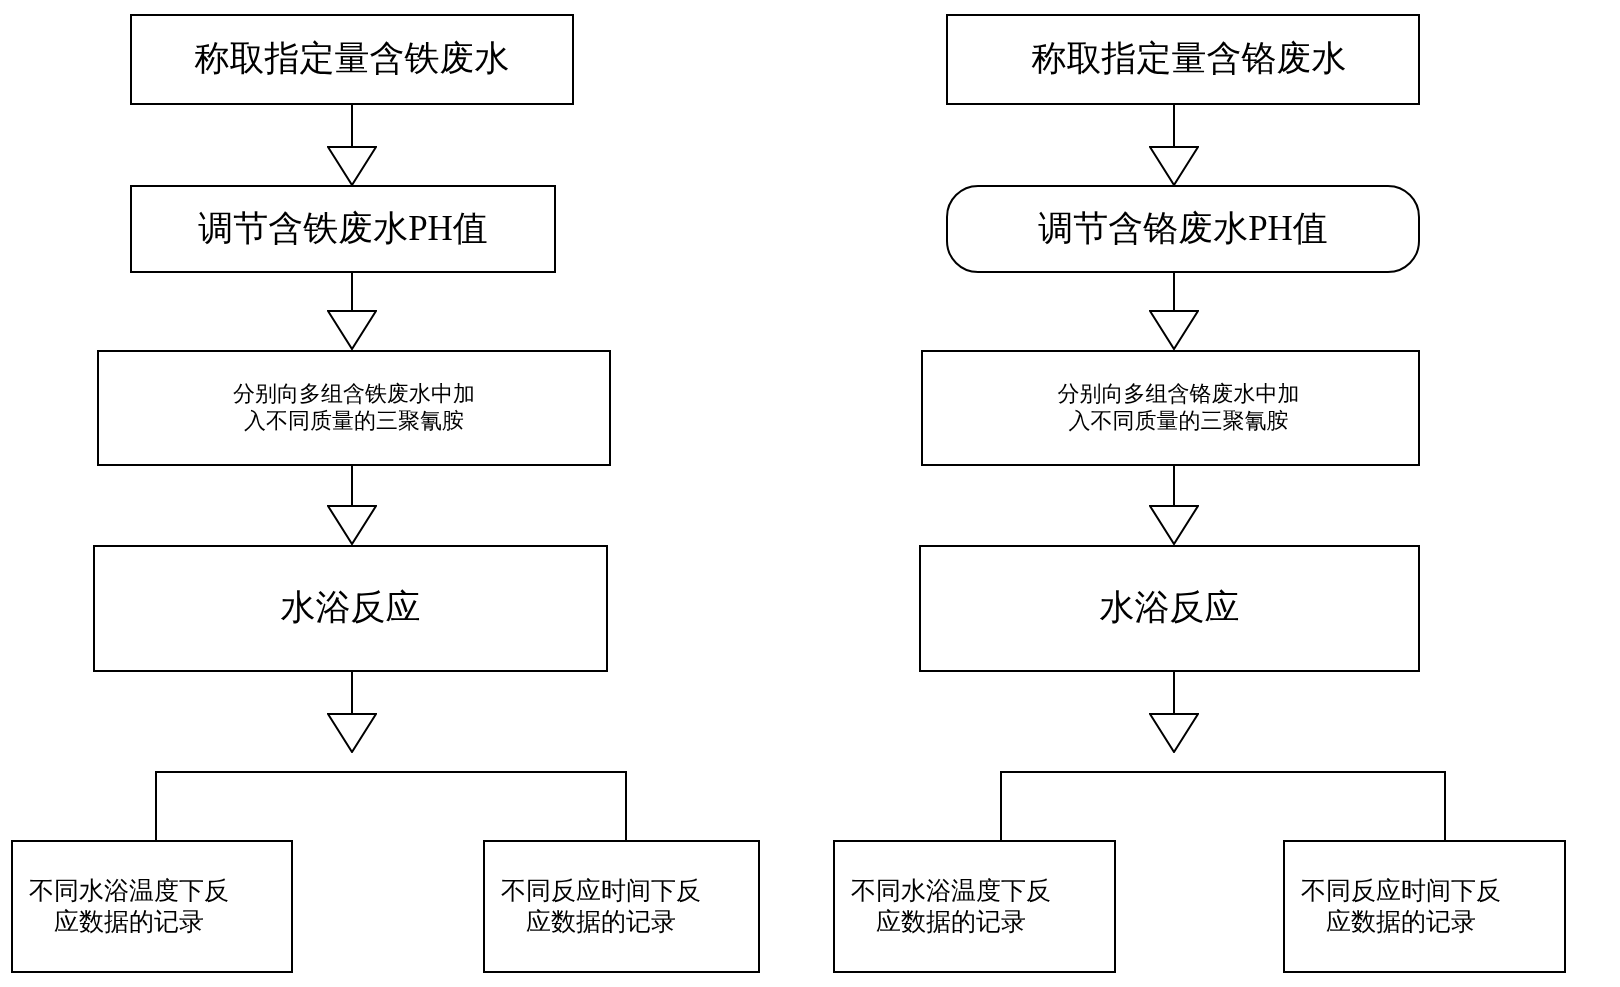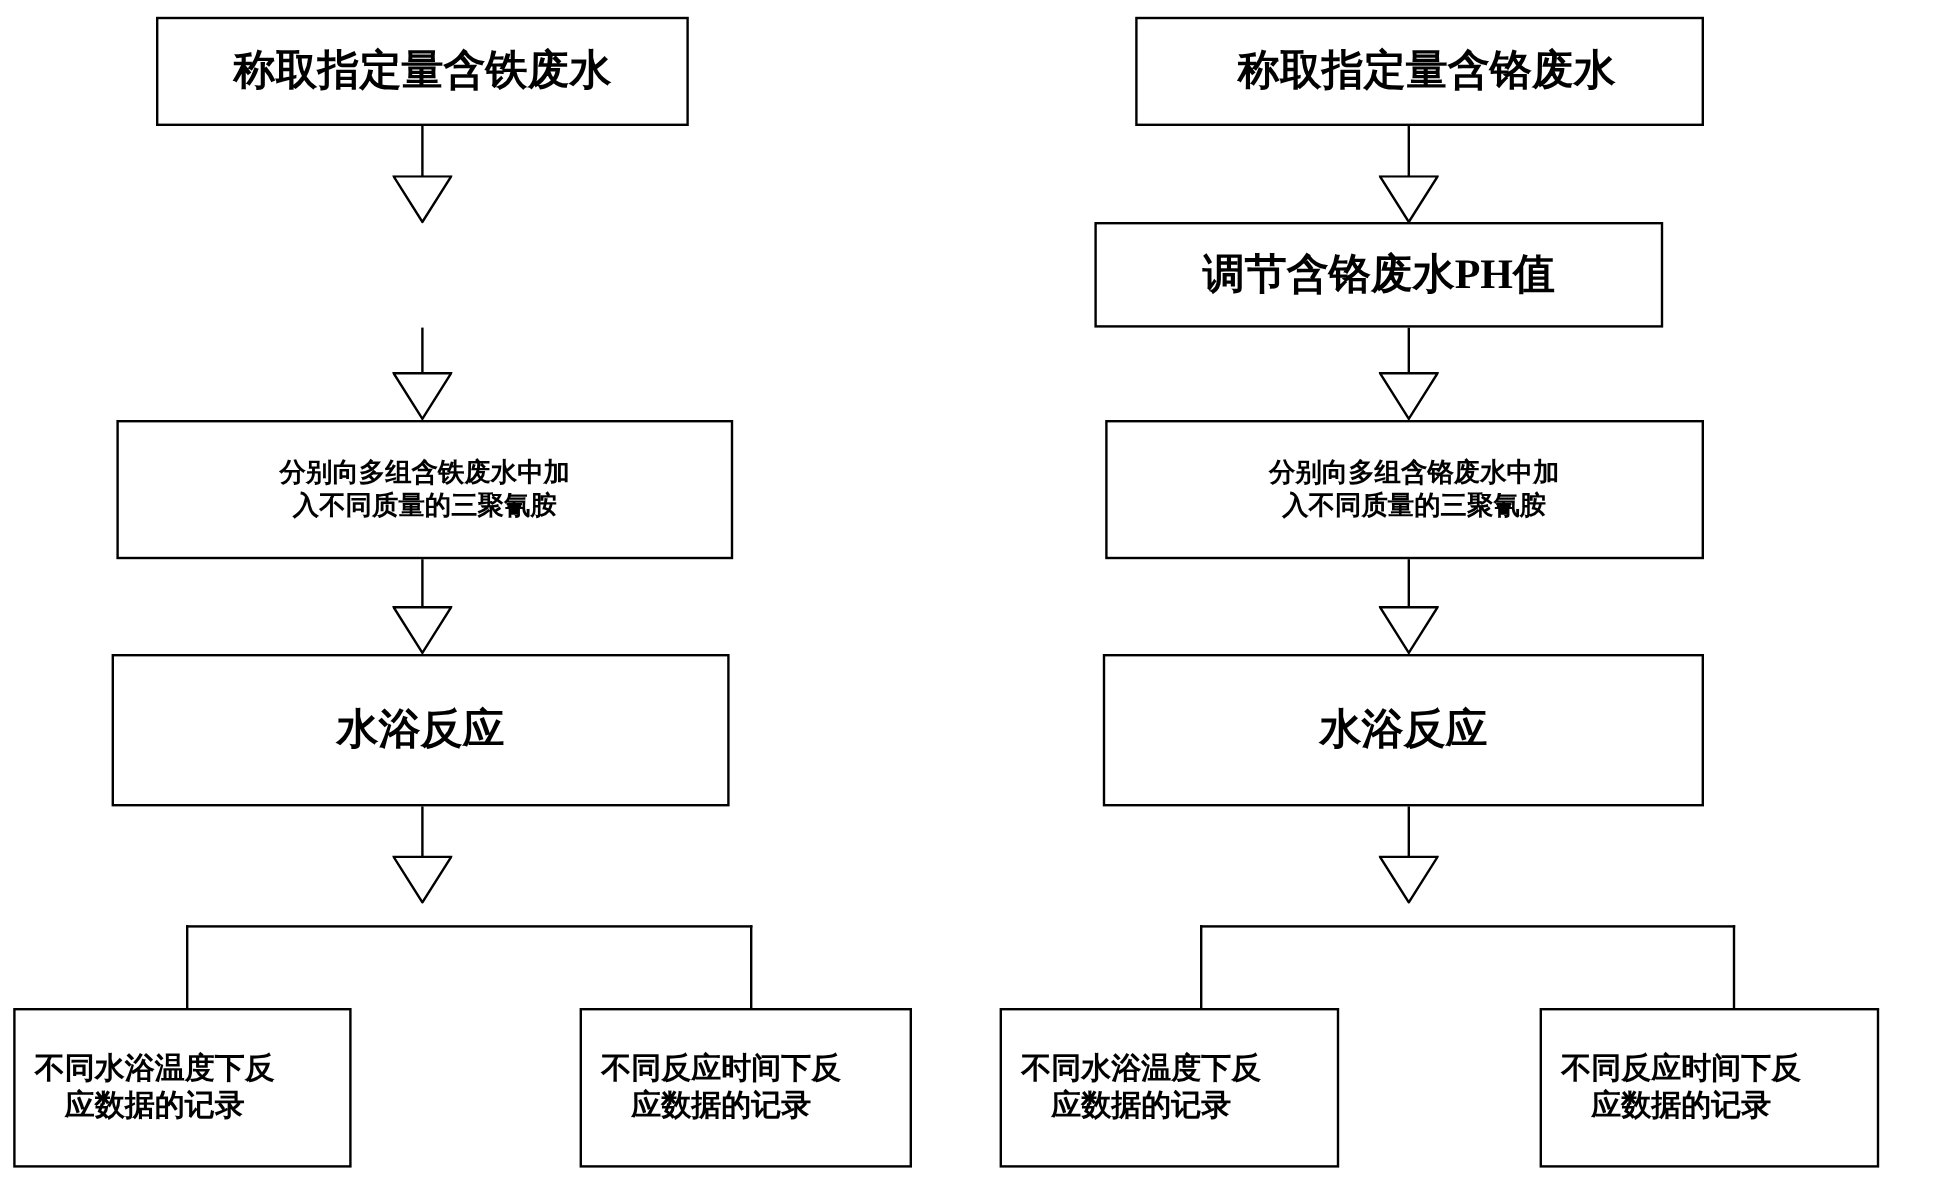--- a/index.html
+++ b/index.html
@@ -7,21 +7,20 @@
     padding: 0;
     background: #ffffff;
   }
   #canvas {
     position: relative;
     width: 1620px;
     height: 987px;
     background: #ffffff;
     overflow: hidden;
     font-family: "Liberation Serif", "DejaVu Serif", serif;
-    font-weight: bold;
   }
   .node {
     position: absolute;
     box-sizing: border-box;
     border: 2px solid #000000;
     background: #ffffff;
     display: flex;
     align-items: center;
     justify-content: center;
     color: #000000;
@@ -62,20 +61,21 @@
 
   <div class="node lg" style="left:130px; top:14px; width:444px; height:91px;">称取指定量含铁废水</div>
 
   <div class="seg v" style="left:351px; top:105px; width:2px; height:42px;"></div>
   <div class="arrowhead" style="left:327px; top:146px;">
     <svg width="50" height="40" viewBox="0 0 50 40">
       <polygon points="1,1 49,1 25,39" fill="#ffffff" stroke="#000000" stroke-width="2"></polygon>
     </svg>
   </div>
 
+  <div class="node lg" style="left:130px; top:185px; width:426px; height:88px;">调节含铁废水PH值</div>
 
   <div class="seg v" style="left:351px; top:273px; width:2px; height:38px;"></div>
   <div class="arrowhead" style="left:327px; top:310px;">
     <svg width="50" height="40" viewBox="0 0 50 40">
       <polygon points="1,1 49,1 25,39" fill="#ffffff" stroke="#000000" stroke-width="2"></polygon>
     </svg>
   </div>
 
   <div class="node md" style="left:97px; top:350px; width:514px; height:116px;">分别向多组含铁废水中加
 入不同质量的三聚氰胺</div>
@@ -108,21 +108,21 @@
 
   <div class="node lg" style="left:946px; top:14px; width:474px; height:91px;padding-left:12px;">称取指定量含铬废水</div>
 
   <div class="seg v" style="left:1173px; top:105px; width:2px; height:42px;"></div>
   <div class="arrowhead" style="left:1149px; top:146px;">
     <svg width="50" height="40" viewBox="0 0 50 40">
       <polygon points="1,1 49,1 25,39" fill="#ffffff" stroke="#000000" stroke-width="2"></polygon>
     </svg>
   </div>
 
-  <div class="node lg" style="left:912px; top:185px; width:474px; height:88px;">调节含铬废水PH值</div>
+  <div class="node lg" style="left:946px; top:185px; width:474px; height:88px;border-radius:32px;">调节含铬废水PH值</div>
 
   <div class="seg v" style="left:1173px; top:273px; width:2px; height:38px;"></div>
   <div class="arrowhead" style="left:1149px; top:310px;">
     <svg width="50" height="40" viewBox="0 0 50 40">
       <polygon points="1,1 49,1 25,39" fill="#ffffff" stroke="#000000" stroke-width="2"></polygon>
     </svg>
   </div>
 
   <div class="node md" style="left:921px; top:350px; width:499px; height:116px;padding-left:16px;">分别向多组含铬废水中加
 入不同质量的三聚氰胺</div>

